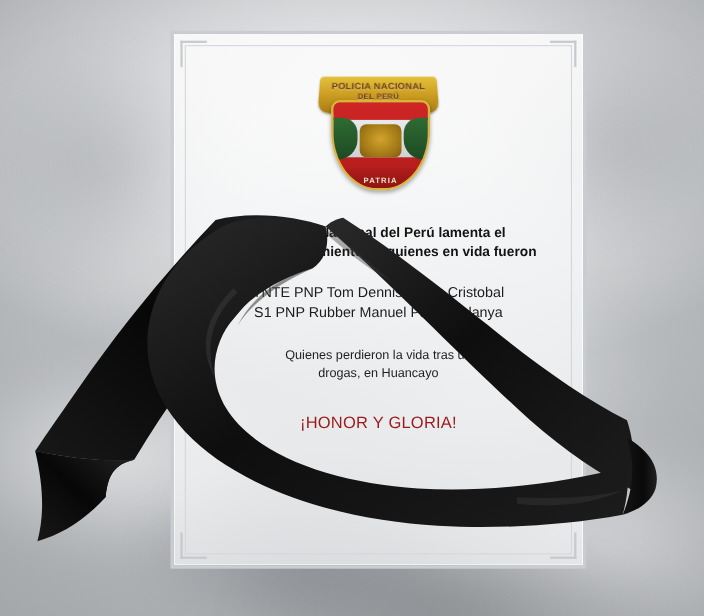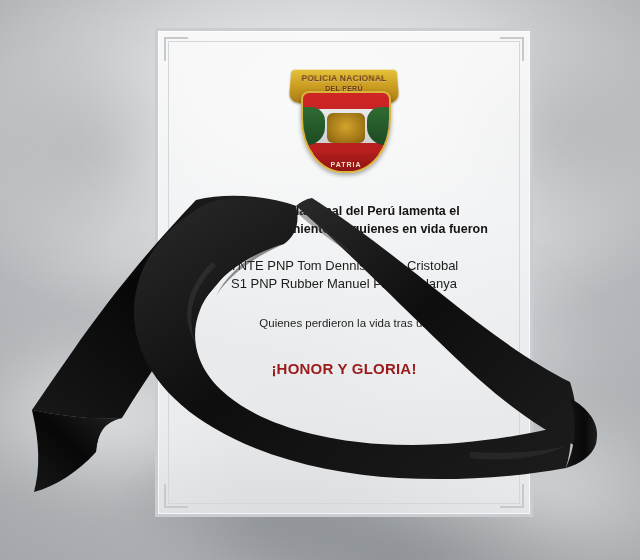--- a/index.html
+++ b/index.html
@@ -188,21 +188,21 @@
   .body-text {
     margin-top: 22px;
     font-size: 11.5px;
     color: #1f1f1f;
     padding: 0 62px;
     line-height: 1.55;
   }
   .honor {
     margin-top: 28px;
     font-size: 15px;
-    font-weight: bold;
+    font-weight: normal;
     color: #9b1a1a;
     letter-spacing: .2px;
   }
 
   
   .ribbon-layer {
     position: absolute;
     inset: 0;
     pointer-events: none;
   }
@@ -252,20 +252,21 @@
         <div class="line">sensible fallecimiento de quienes en vida fueron</div>
       </div>
 
       <div class="names">
         <div class="line">TNTE PNP Tom Dennis Perez Cristobal</div>
         <div class="line">S1 PNP Rubber Manuel Paucar Alanya</div>
       </div>
 
       <div class="body-text">
         <div class="line">Quienes perdieron la vida tras un</div>
+        <div class="line">drogas, en Huancayo</div>
       </div>
 
       <div class="honor">¡HONOR Y GLORIA!</div>
     </div>
   </div>
 
   <div class="ribbon-layer">
     <svg width="640" height="560" viewBox="0 0 640 560">
       <defs>
         <linearGradient id="ribA" x1="0" y1="0" x2="1" y2="1">

